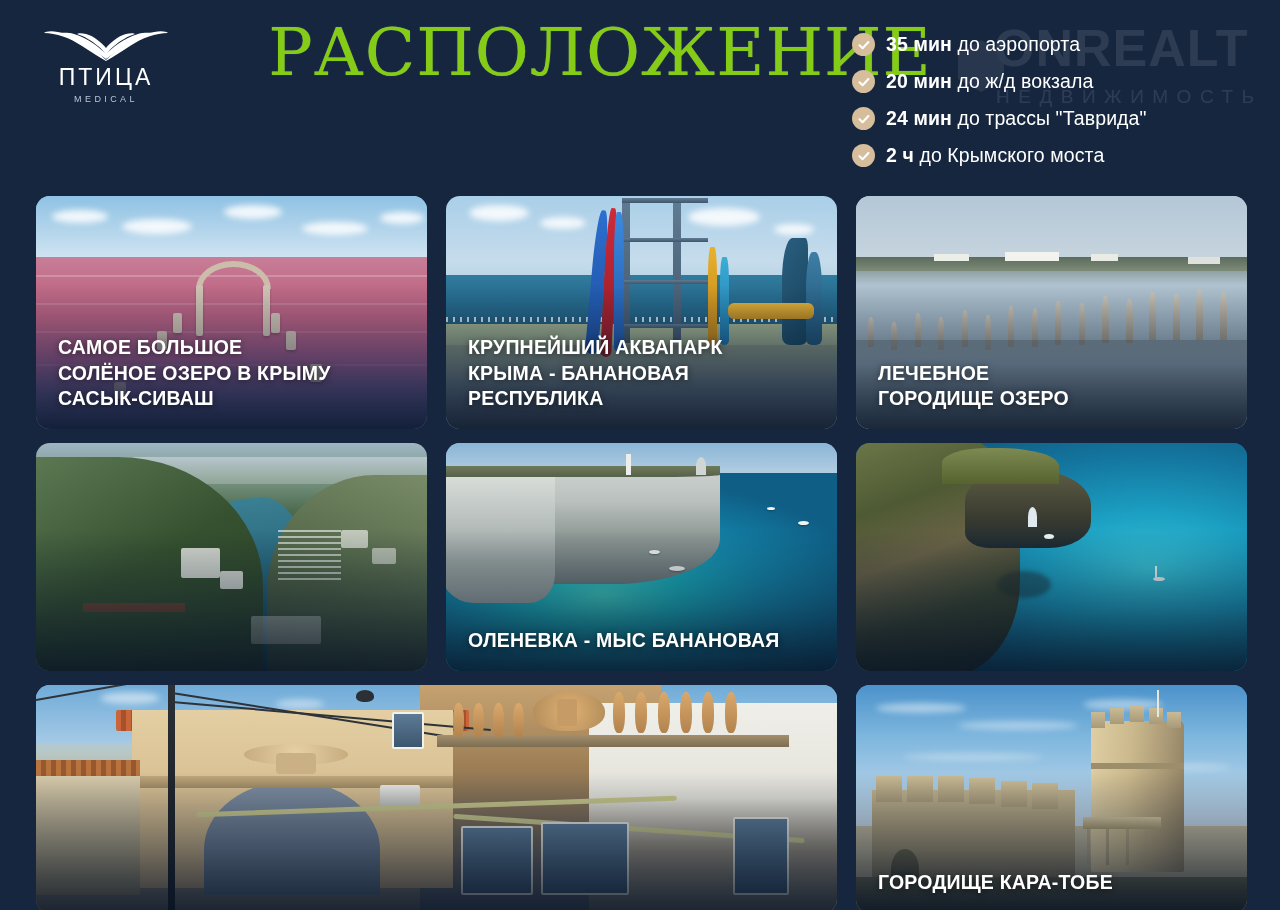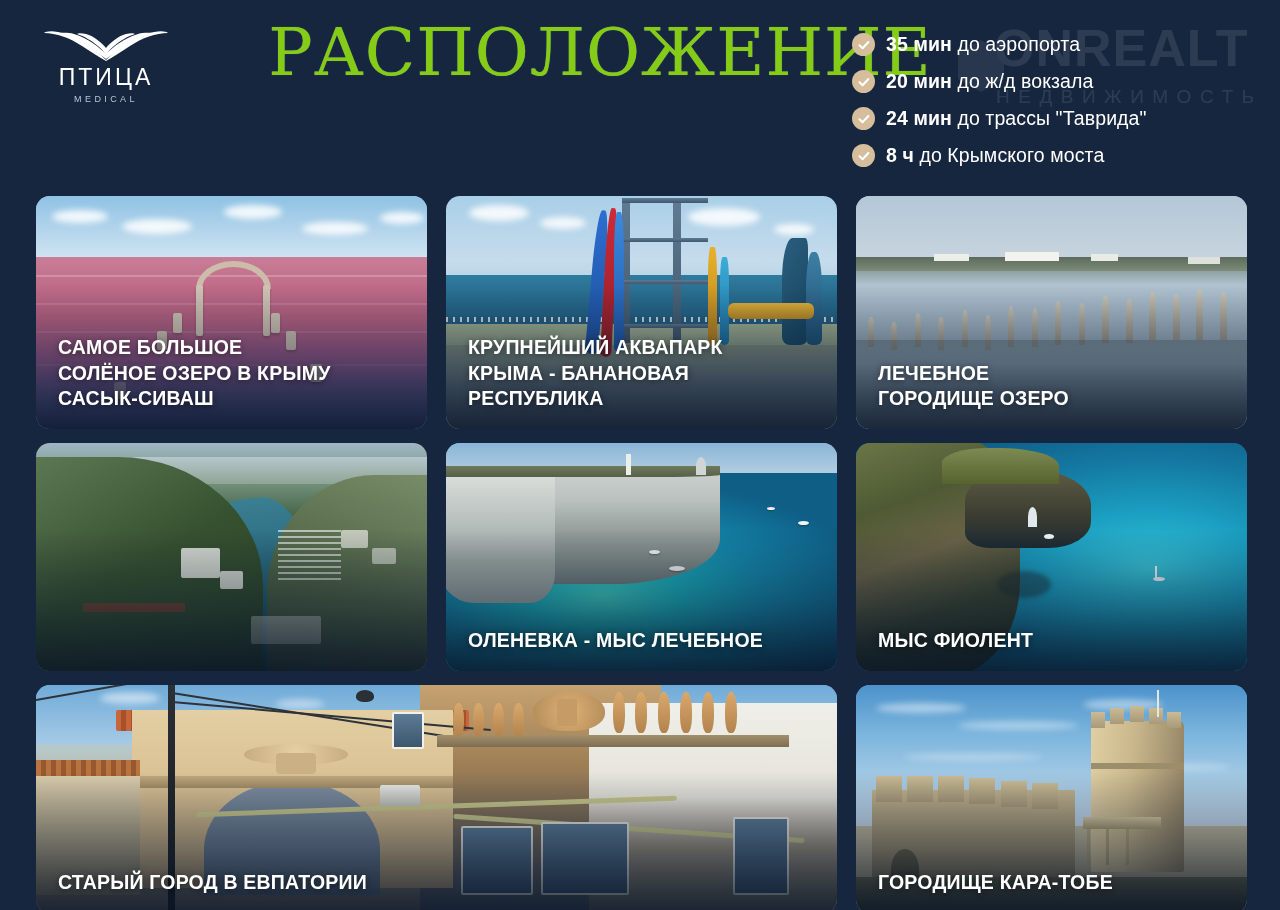--- a/index.html
+++ b/index.html
@@ -328,21 +328,21 @@
           </svg>
       </span>
       <span class="feature-text"><b>24 мин</b><span> до трассы "Таврида"</span></span>
     </div>
     <div class="feature">
       <span class="check-icon">
         <svg width="14" height="14" viewBox="0 0 14 14">
             <path d="M2.5 7.3 L5.6 10.2 L11.4 4" stroke="#ffffff" stroke-width="2.1" fill="none" stroke-linecap="round" stroke-linejoin="round"></path>
           </svg>
       </span>
-      <span class="feature-text"><b>8 ч</b><span> до Крымского моста</span></span>
+      <span class="feature-text"><b>2 ч</b><span> до Крымского моста</span></span>
     </div>
   </div>
 </div>
 
 <div class="grid">
 
   <div class="row row1">
 
     <div class="card w1">
       <div class="card-photo p-pink">
@@ -465,39 +465,38 @@
         <div class="tk-cliff2"></div>
         <div style="position:absolute;left:-2%;top:10%;width:72%;height:5%;background:linear-gradient(#6f7a5c,#566049);border-radius:0 0 20% 0;"></div>
         <div style="position:absolute;left:46%;top:5%;width:5px;height:9%;background:#eceee9;"></div>
         <div style="position:absolute;left:64%;top:6%;width:10px;height:8%;background:#cfd6d4;border-radius:50% 50% 0 0;"></div>
         <div class="boat" style="left:52%;top:47%;"></div>
         <div class="boat" style="left:57%;top:54%;width:16px;height:5px;"></div>
         <div class="boat" style="left:90%;top:34%;"></div>
         <div class="boat" style="left:82%;top:28%;width:8px;height:3px;"></div>
       </div>
       <div class="card-shade"></div>
-      <div class="card-caption">ОЛЕНЕВКА - МЫС ЛЕЧЕБНОЕ</div>
+      <div class="card-caption">ОЛЕНЕВКА - МЫС БАНАНОВАЯ</div>
     </div>
 
     <div class="card w1">
       <div class="card-photo p-fio">
         <div class="fi-sea"></div>
         <div class="fi-cliff"></div>
         <div class="fi-rock"></div>
         <div class="fi-arch"></div>
         <div style="position:absolute;left:22%;top:2%;width:30%;height:16%;background:linear-gradient(#7d8a52,#56632f);border-radius:40% 50% 0 0;"></div>
         <div style="position:absolute;left:36%;top:56%;width:14%;height:12%;background:rgba(30,45,50,.5);border-radius:50%;filter:blur(2px);"></div>
         <div class="sailboat" style="left:76%;top:54%;">
           <div style="position:absolute;left:2px;top:0;width:2px;height:12px;background:#f2f6f8;"></div>
           <div style="position:absolute;left:0;top:11px;width:12px;height:4px;background:#f2f6f8;border-radius:50%;"></div>
         </div>
         <div style="position:absolute;left:48%;top:40%;width:10px;height:5px;background:#eef3f5;border-radius:50%;"></div>
       </div>
       <div class="card-shade"></div>
-      <div class="card-caption">МЫС ФИОЛЕНТ</div>
     </div>
   </div>
 
   <div class="row row3">
 
     <div class="card wide">
       <div class="card-photo p-evp">
         <div class="ev-sky"></div>
         <div class="cloud" style="left:8%;top:3%;width:60px;height:12px;opacity:.6;"></div>
         <div class="cloud" style="left:30%;top:6%;width:48px;height:10px;opacity:.5;"></div>
@@ -533,21 +532,20 @@
         <div class="ev-balu" style="left:83.2%;top:3%;width:12px;height:18%;"></div>
         <div class="ev-balu" style="left:86%;top:3%;width:12px;height:18%;"></div>
 
         <div class="ev-win" style="left:53%;top:62%;width:9%;height:30%;"></div>
         <div class="ev-win" style="left:63%;top:60%;width:11%;height:32%;"></div>
         <div class="ev-win" style="left:87%;top:58%;width:7%;height:34%;"></div>
         <div style="position:absolute;left:43%;top:44%;width:5%;height:9%;background:linear-gradient(#e9eae5,#bdbfb9);border-radius:2px;"></div>
         <div class="ev-win" style="left:44.5%;top:12%;width:4%;height:16%;border-color:#f2f1eb;"></div>
       </div>
       <div class="card-shade"></div>
-      <div class="card-caption">СТАРЫЙ ГОРОД В ЕВПАТОРИИ</div>
     </div>
 
     <div class="card w1">
       <div class="card-photo p-kara">
         <div class="kr-sky"></div>
         <div class="cloud" style="left:5%;top:8%;width:90px;height:10px;opacity:.55;"></div>
         <div class="cloud" style="left:26%;top:16%;width:120px;height:9px;opacity:.45;"></div>
         <div class="cloud" style="left:58%;top:6%;width:80px;height:11px;opacity:.5;"></div>
         <div class="cloud" style="left:12%;top:30%;width:140px;height:8px;opacity:.35;"></div>
         <div class="cloud" style="left:70%;top:34%;width:100px;height:8px;opacity:.3;"></div>

